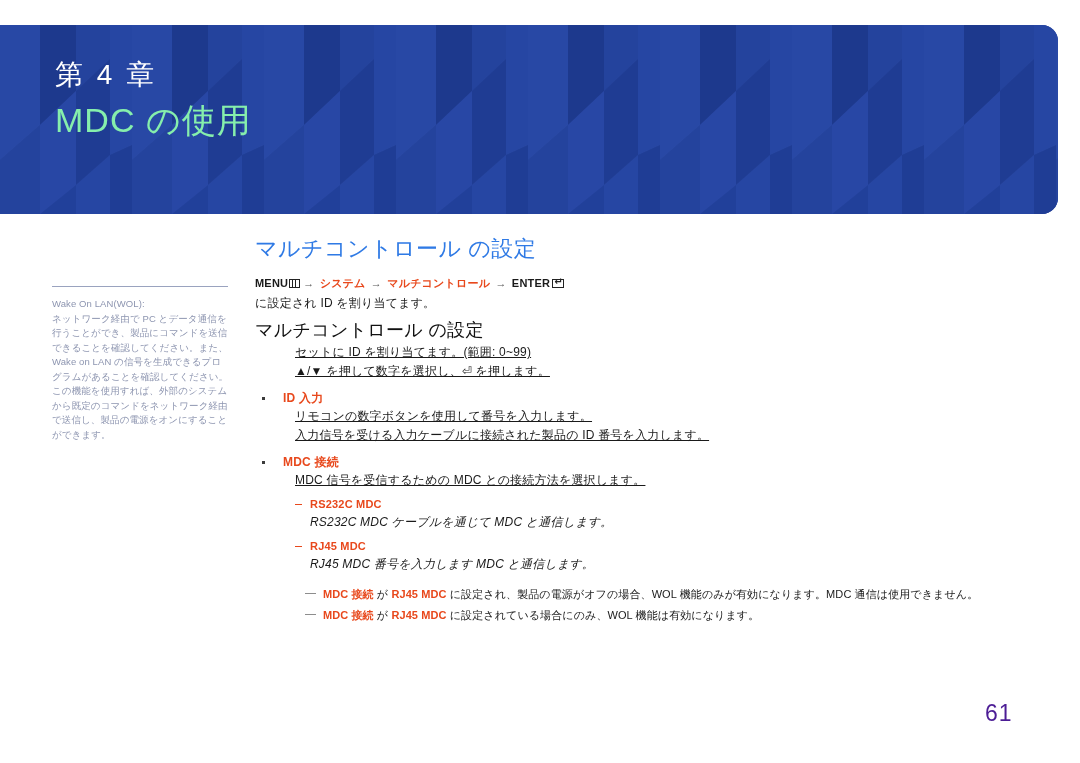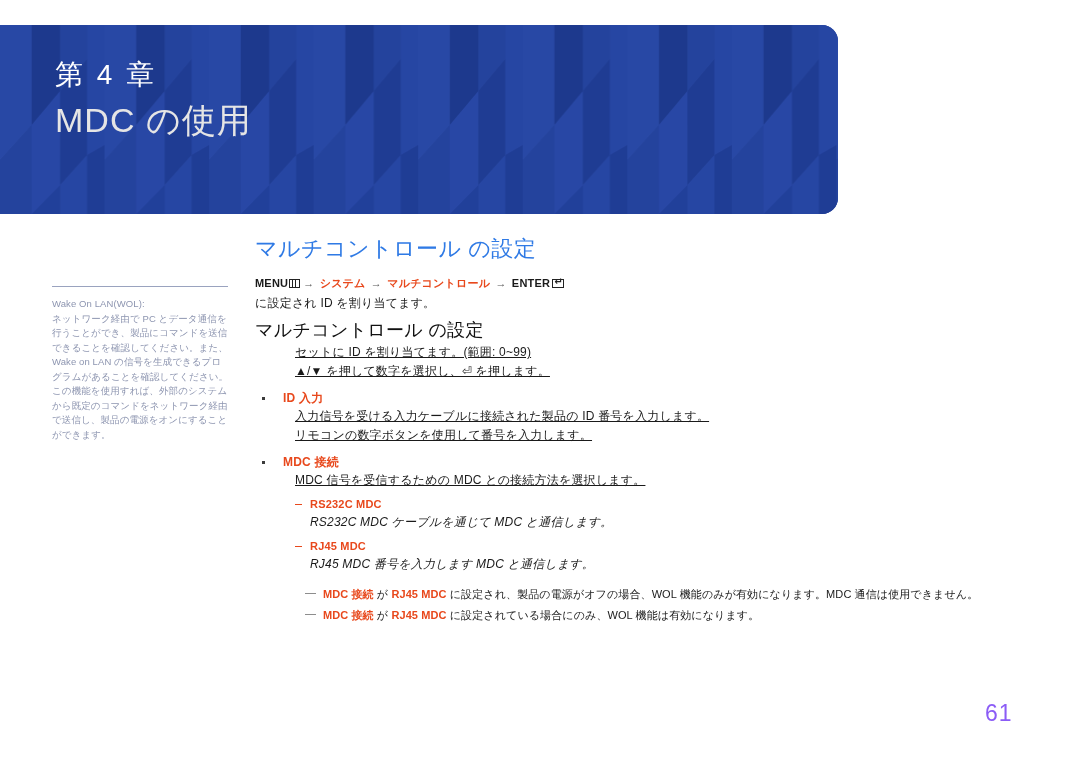--- a/index.html
+++ b/index.html
@@ -17,21 +17,21 @@
     width: 1080px;
     height: 763px;
     background: #ffffff;
   }
 
   
   .chapter-banner {
     position: absolute;
     left: 0;
     top: 25px;
-    width: 838px;
+    width: 1058px;
     height: 189px;
     background: #21409a;
     border-top-right-radius: 16px;
     border-bottom-right-radius: 16px;
     overflow: hidden;
   }
 
   .banner-pattern {
     position: absolute;
     inset: 0;
@@ -49,21 +49,21 @@
   .chapter-num {
     font-size: 28px;
     color: #ffffff;
     letter-spacing: 3px;
     line-height: 40px;
     font-weight: 400;
   }
 
   .chapter-title {
     font-size: 34px;
-    color: #e5e5e5;
+    color: #86efac;
     line-height: 46px;
     letter-spacing: 1px;
     font-weight: 400;
     margin-top: 2px;
     text-align: right;
   }
 
   
   .section-heading {
     position: absolute;
@@ -259,21 +259,21 @@
     line-height: 14.5px;
     letter-spacing: 0.1px;
   }
 
   
   .page-number {
     position: absolute;
     left: 985px;
     top: 700px;
     font-size: 23px;
-    color: #8b5cf6;
+    color: #4c1d95;
     font-weight: 300;
     letter-spacing: 1px;
   }
 </style>
 </head>
 <body>
 
 <div class="page">
 
   <div class="chapter-banner">
@@ -318,22 +318,22 @@
 
   <div class="content">
 
     <div class="bullet-block">
       <div class="bullet-body">セットに ID を割り当てます。(範囲: 0~99)</div>
       <div class="bullet-body">▲/▼ を押して数字を選択し、⏎ を押します。</div>
     </div>
 
     <div class="bullet-block">
       <div class="bullet-title">ID 入力</div>
+      <div class="bullet-body">リモコンの数字ボタンを使用して番号を入力します。</div>
       <div class="bullet-body">入力信号を受ける入力ケーブルに接続された製品の ID 番号を入力します。</div>
-      <div class="bullet-body">リモコンの数字ボタンを使用して番号を入力します。</div>
     </div>
 
     <div class="bullet-block">
       <div class="bullet-title">MDC 接続</div>
       <div class="bullet-body">MDC 信号を受信するための MDC との接続方法を選択します。</div>
 
       <div class="dash-block">
         <div class="dash-title">RS232C MDC</div>
         <div class="dash-body">RS232C MDC ケーブルを通じて MDC と通信します。</div>
       </div>

